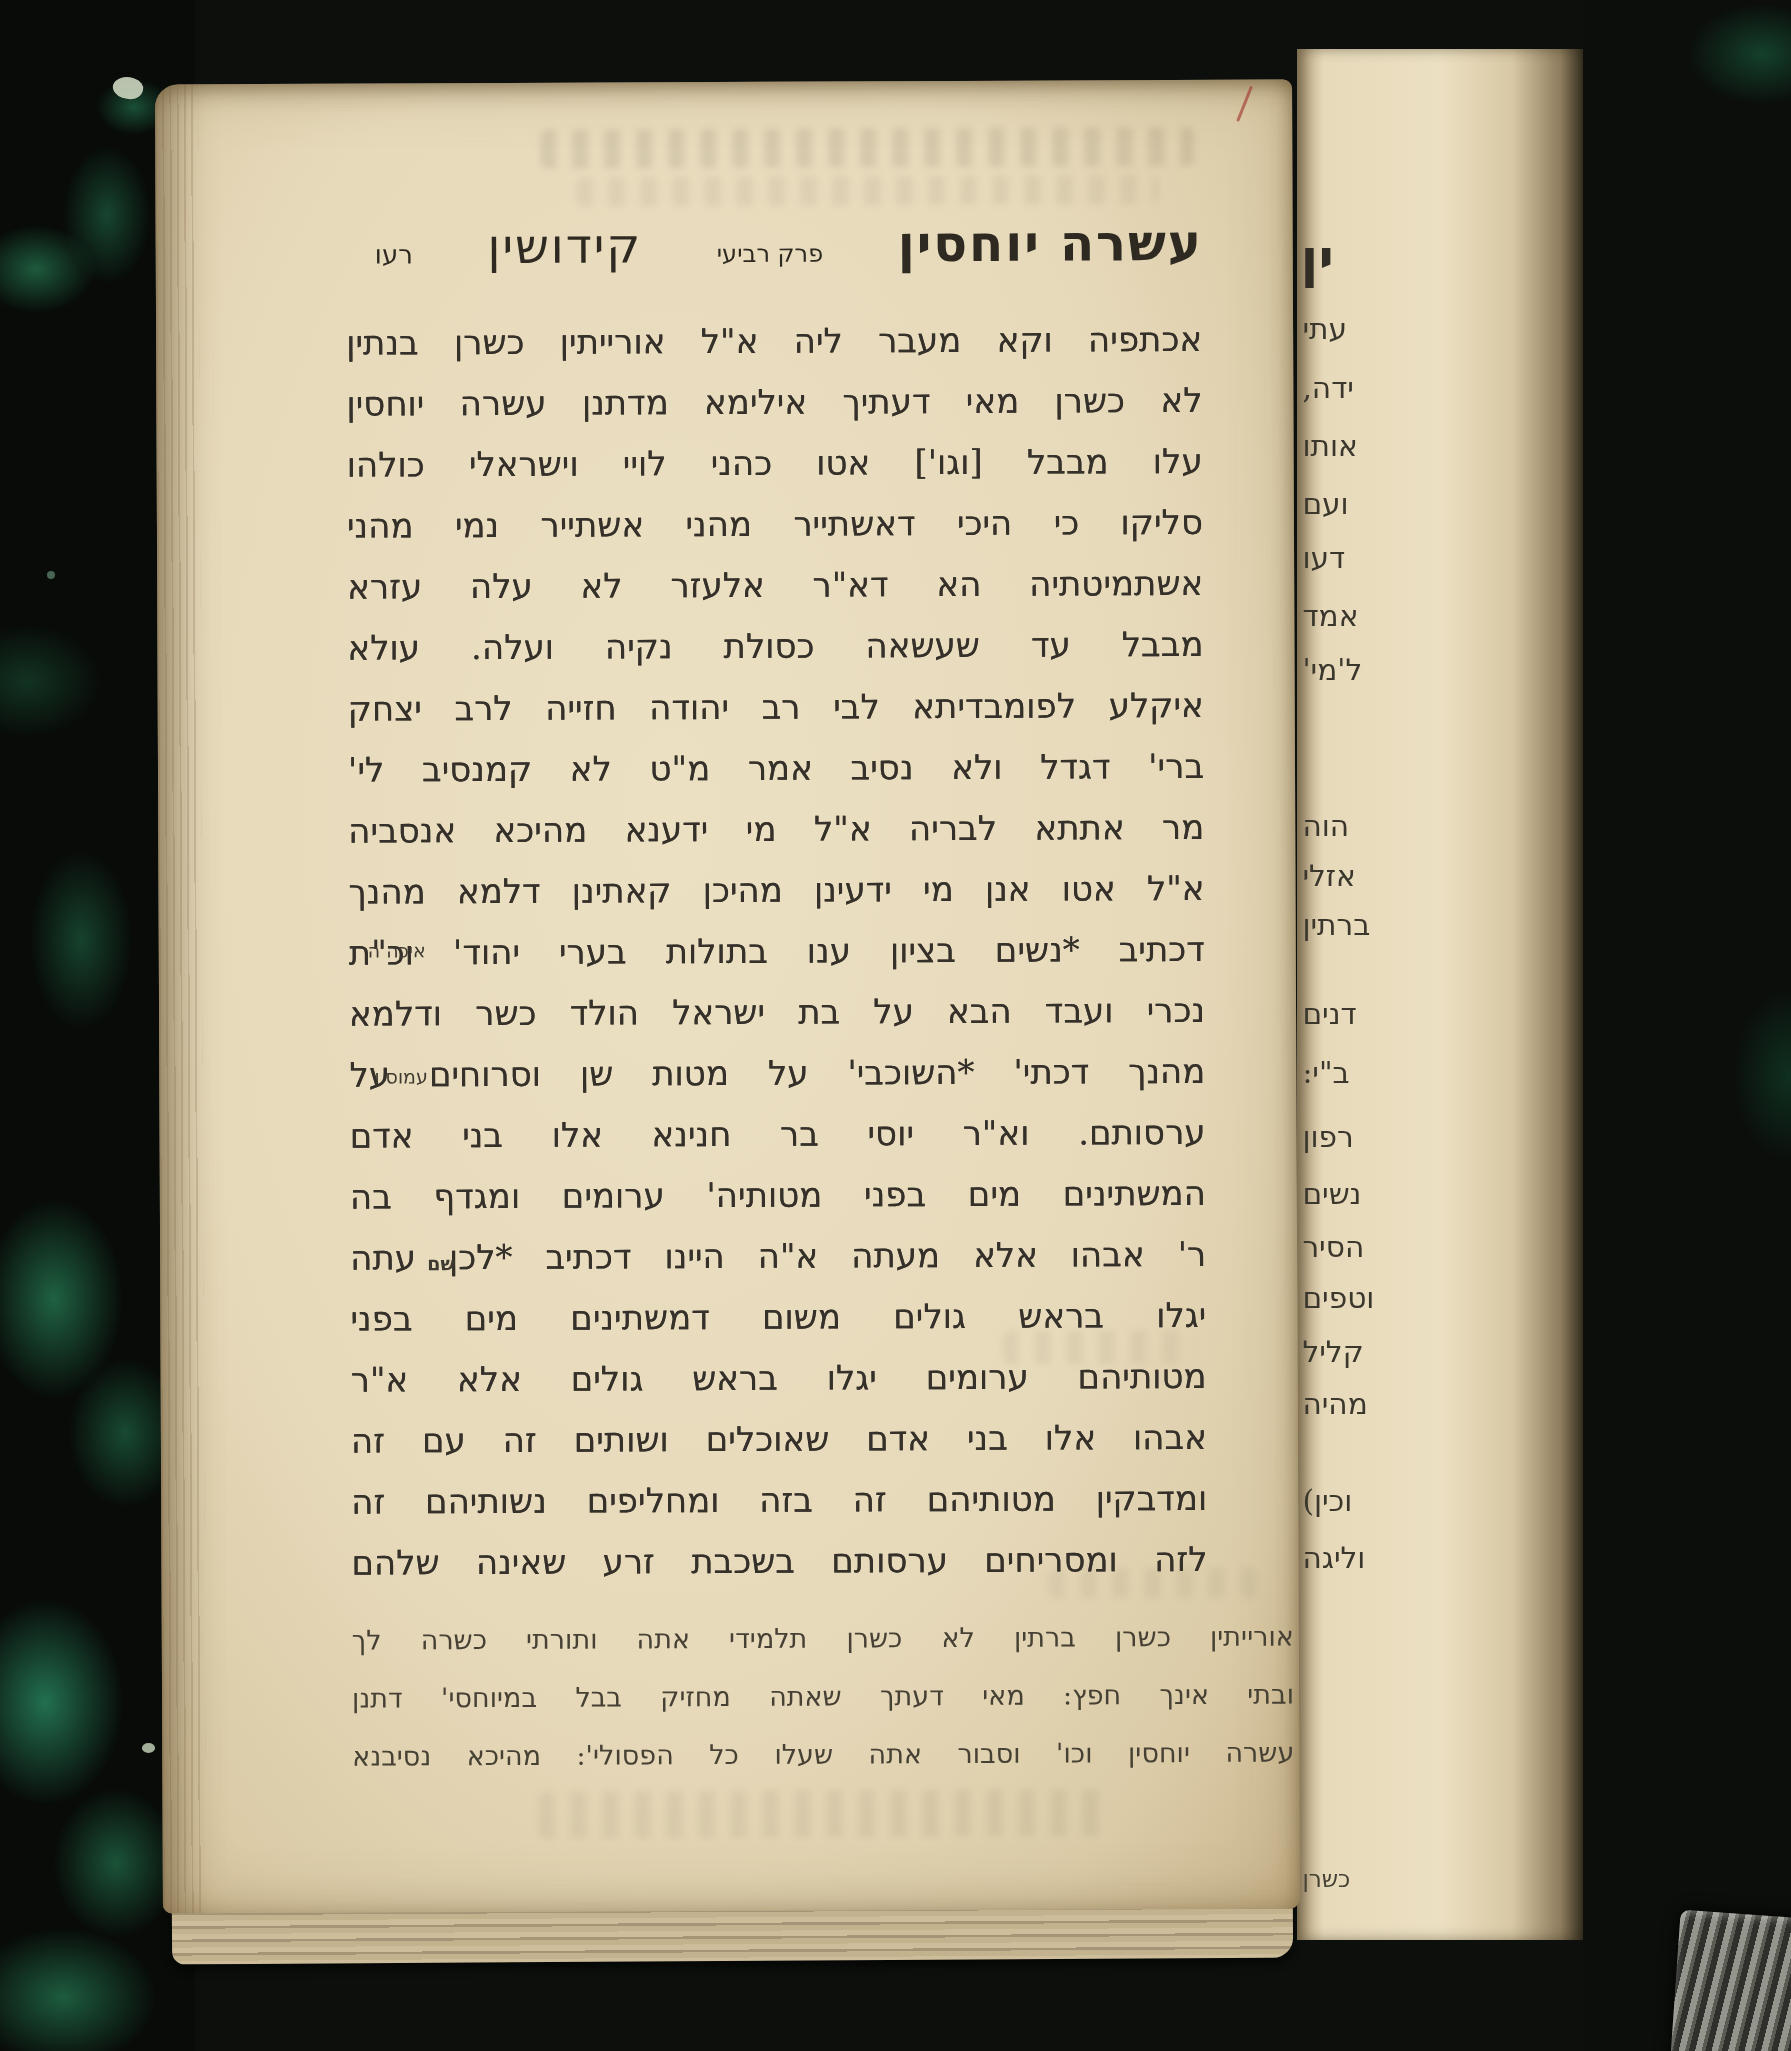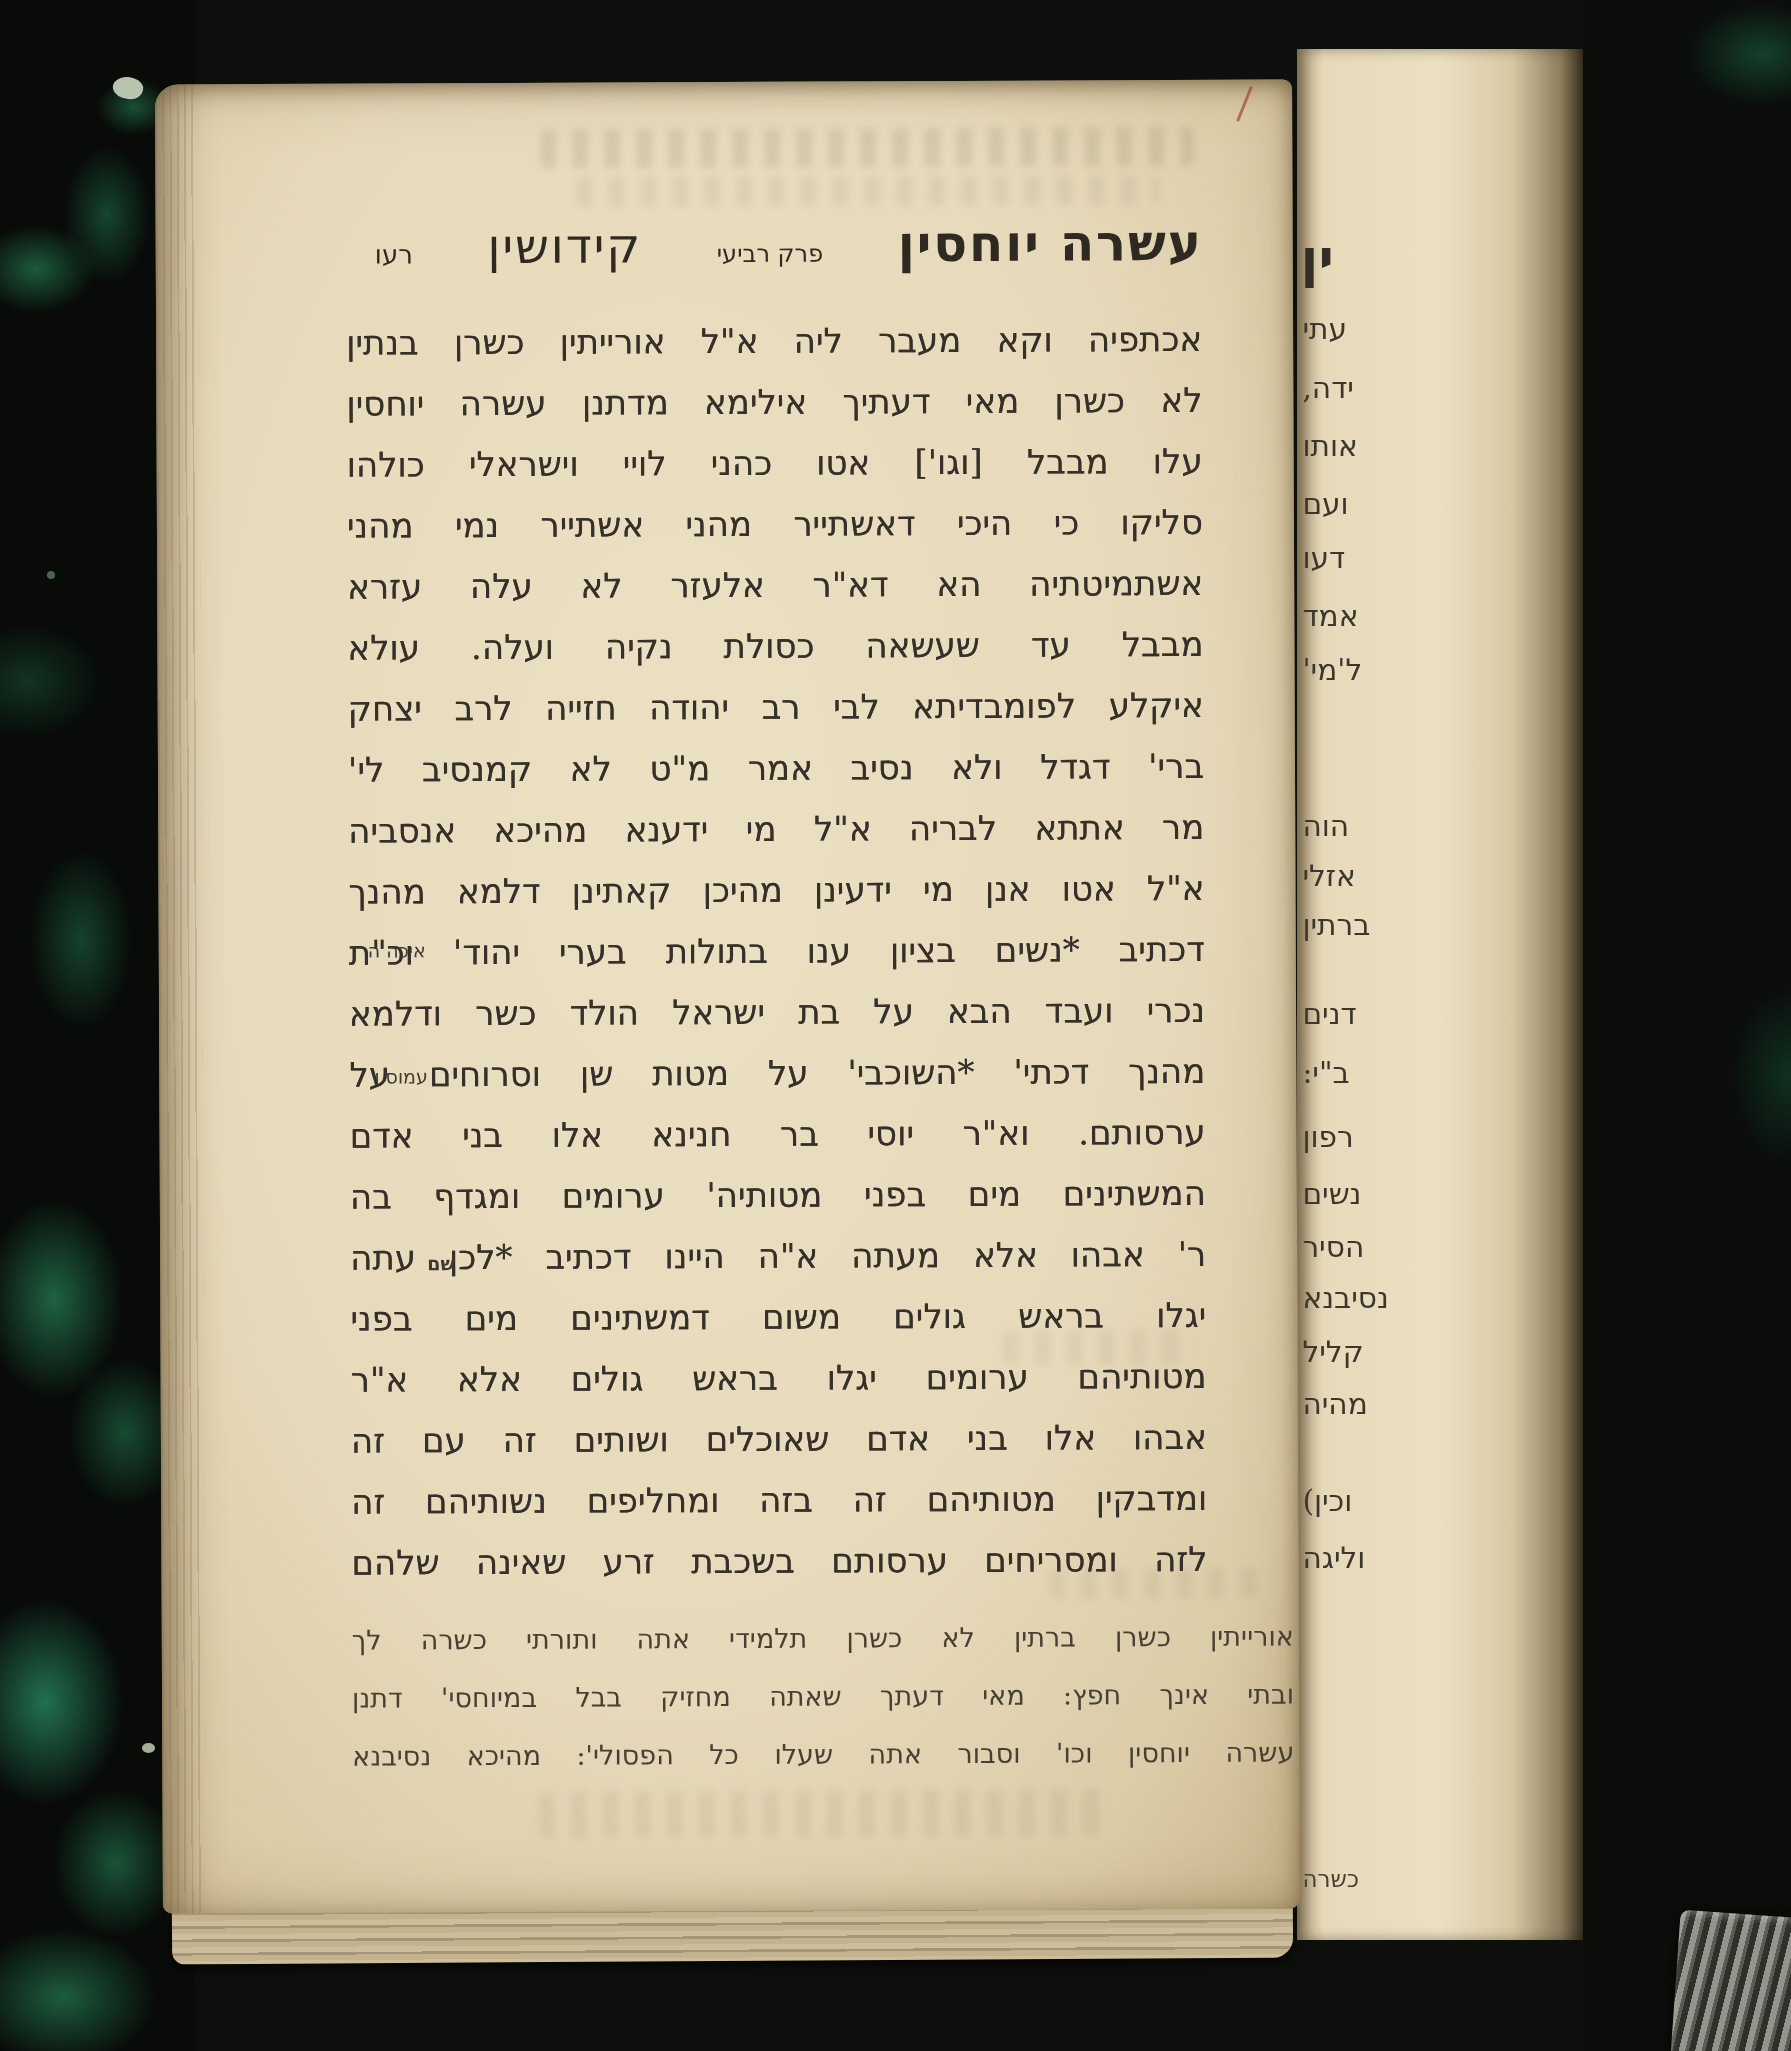--- a/index.html
+++ b/index.html
@@ -130,26 +130,26 @@
     <div class="fragment" style="top:524px">אמד</div>
     <div class="fragment" style="top:578px">ל'מי'</div>
     <div class="fragment" style="top:734px">הוה</div>
     <div class="fragment" style="top:784px">אזלי</div>
     <div class="fragment" style="top:833px">ברתין</div>
     <div class="fragment" style="top:922px">דנים</div>
     <div class="fragment" style="top:981px">ב"י:</div>
     <div class="fragment" style="top:1045px">רפון</div>
     <div class="fragment" style="top:1102px">נשים</div>
     <div class="fragment" style="top:1155px">הסיר</div>
-    <div class="fragment" style="top:1206px">נסיבנא</div>
+    <div class="fragment" style="top:1206px">וטפים</div>
     <div class="fragment" style="top:1260px">קליל</div>
     <div class="fragment" style="top:1312px">מהיה</div>
     <div class="fragment" style="top:1409px">וכין)</div>
     <div class="fragment" style="top:1466px">וליגה</div>
-    <div class="fragment rashi" style="top:1791px">כשרה</div>
+    <div class="fragment rashi" style="top:1791px">כשרן</div>
   </div>
 
   <div class="right-cover"></div>
 
   <div class="page-stack-bottom"></div>
 
   <div class="main-page">
     <div class="page-edge-left"></div>
     <div class="ghost g1"></div>
     <div class="ghost g2"></div>

